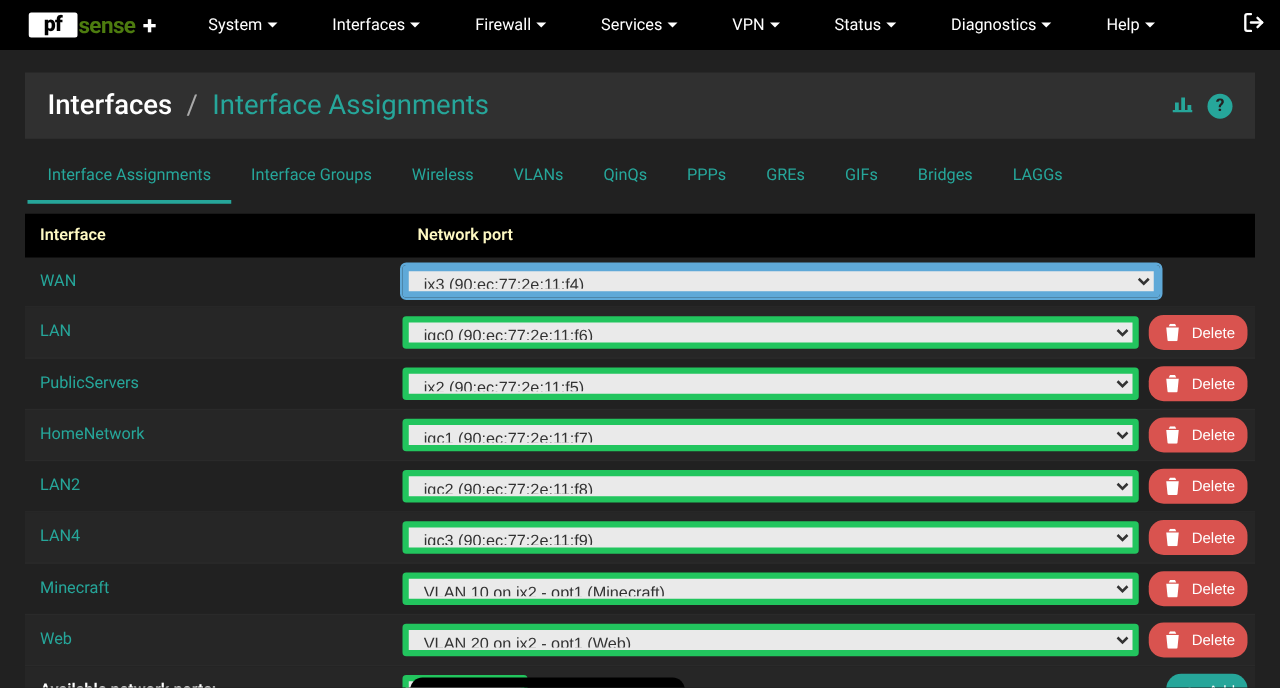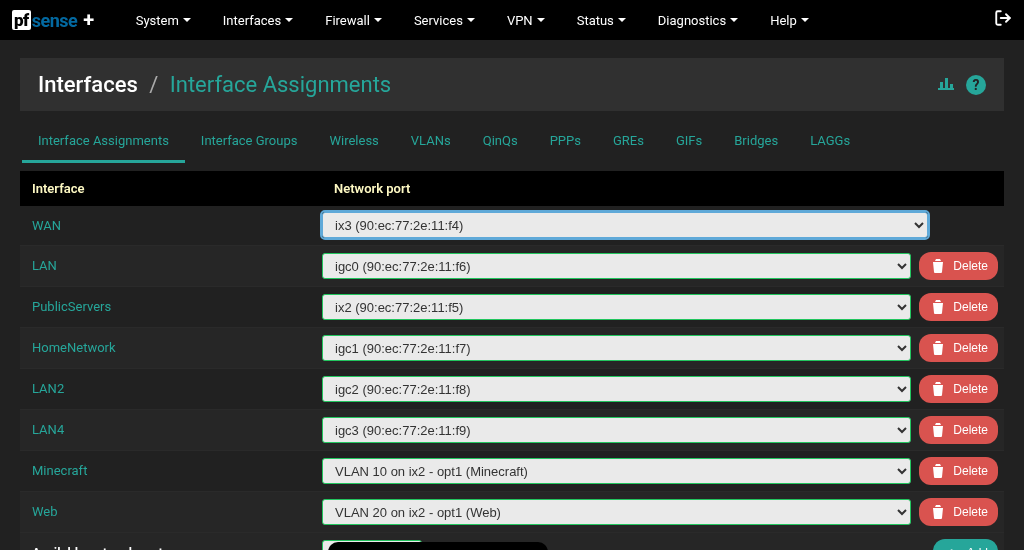--- a/index.html
+++ b/index.html
@@ -24,29 +24,30 @@
     display: flex;
     align-items: center;
     font-weight: 700;
     font-size: 18px;
     letter-spacing: -0.5px;
     margin-right: 26px;
   }
   .logo .pf {
     background: #fff;
     color: #000;
-    padding: 0 2px;
+    padding: 0 12px;
     font-weight: 900;
     border-radius: 2px;
     margin-right: 1px;
     font-size: 17px;
-  }
-  .logo .sense { color: #0369a1; font-weight: 700; }
+    margin-left: 11px;
+  }
+  .logo .sense { color: #4d7c0f; font-weight: 700; }
   .logo .plus { color: #fff; margin-left: 6px; font-weight: 700; font-size: 20px; }
-  .nav-items { display: flex; gap: 0; justify-content: space-between; }
+  .nav-items { display: flex; gap: 12px; justify-content: space-between; }
   .nav-item {
     color: #fff;
     padding: 0 16px;
     font-size: 13px;
     display: flex;
     align-items: center;
     gap: 4px;
     cursor: pointer;
   }
   .caret-down {
@@ -137,21 +138,21 @@
     flex: 1;
     display: flex;
     align-items: center;
     gap: 8px;
     padding: 0 6px 0 0;
   }
   select.port-select {
     flex: 1;
     background: #eaeaea;
     color: #333;
-    border: 1px solid #22c55e;
+    border: 5px solid #22c55e;
     border-radius: 3px;
     height: 26px;
     font-size: 13px;
     padding: 2px 8px;
     min-width: 100px;
   }
   select.port-select.focused {
     outline: 2px solid #5fa9d8;
     border-color: #5fa9d8;
   }

